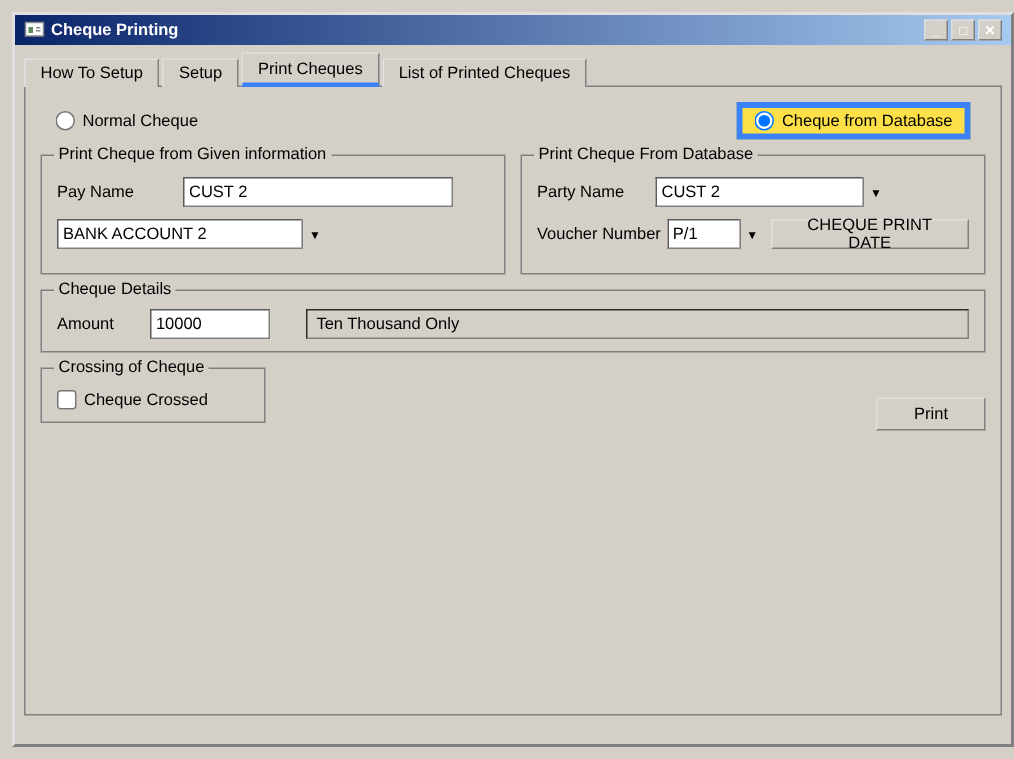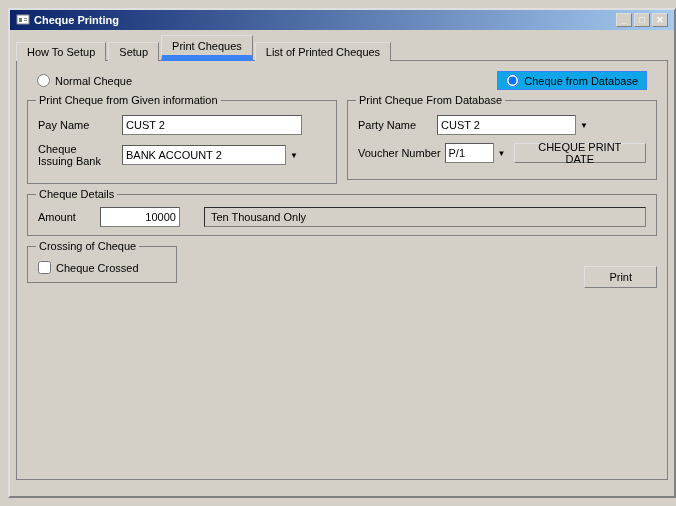--- a/index.html
+++ b/index.html
@@ -70,21 +70,21 @@
       border-bottom: none;
       cursor: pointer;
       font-size: 11px;
       border-top-color: #dfdfdf;
       border-left-color: #dfdfdf;
       position: relative;
       bottom: -1px;
     }
     .tab.active {
       background: #d4d0c8;
-      border-bottom: 6px solid #3b82f6;
+      border-bottom: 3px solid #3b82f6;
       z-index: 2;
       padding-top: 4px;
     }
     .content-area {
       background: #d4d0c8;
       border: 1px solid #808080;
       border-top-color: #808080;
       margin: 0 6px 6px 6px;
       padding: 10px;
       height: 420px;
@@ -240,23 +240,23 @@
       display: flex;
       align-items: center;
       margin-bottom: 8px;
       gap: 4px;
     }
     .right-label {
       font-size: 11px;
       min-width: 75px;
     }
     .radio-border-box {
-      border: 1px solid #3b82f6;
+      border: 4px solid #3b82f6;
       padding: 2px 8px;
-      background: #0ea5e9;
+      background: #fde047;
     }
   </style>
 </head>
 <body>
 
 <div class="window">
 
   <div class="title-bar">
     <div class="title-bar-left">
       <svg class="title-icon" viewBox="0 0 14 14" fill="none" xmlns="http://www.w3.org/2000/svg">
@@ -307,21 +307,20 @@
     <div class="two-col">
 
       <div class="left-panel">
         <div class="fieldset-box" style="padding-top: 14px;">
           <span class="fieldset-legend">Print Cheque from Given information</span>
           <div class="form-row">
             <span class="form-label">Pay Name</span>
             <input type="text" class="form-input form-input-wide" value="CUST 2" style="">
           </div>
           <div class="form-row">
-            <span class="form-label">Cheque<br>Issuing Bank</span>
             <div class="select-wrapper">
               <select class="form-select" style="width: 180px;">
                 <option>BANK ACCOUNT 2</option>
               </select>
               <div class="select-arrow">▼</div>
             </div>
           </div>
         </div>
       </div>
 
@@ -351,21 +350,21 @@
           </div>
         </div>
       </div>
     </div>
 
     <div class="cheque-details-section">
       <div class="fieldset-box" style="padding-top: 12px;">
         <span class="fieldset-legend">Cheque Details</span>
         <div class="amount-row">
           <span>Amount</span>
-          <input type="text" class="form-input" style="width: 80px; text-align: right;" value="10000">
+          <input type="text" class="form-input" style="width: 80px;" value="10000">
           <div class="amount-text-box">
             <span>Ten Thousand Only</span>
           </div>
         </div>
       </div>
     </div>
 
     <div class="crossing-section">
       <div class="fieldset-box" style="width: 150px; padding-top: 14px;">
         <span class="fieldset-legend">Crossing of Cheque</span>

